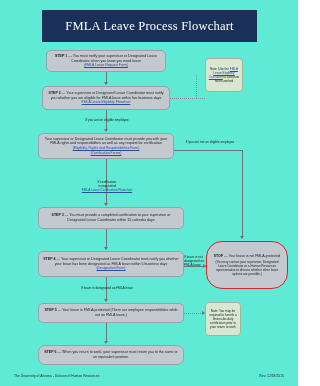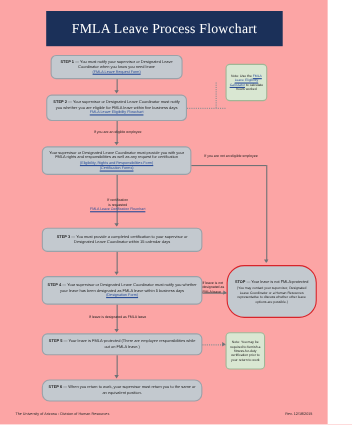--- a/index.html
+++ b/index.html
@@ -5,21 +5,21 @@
   * { box-sizing: border-box; margin: 0; padding: 0; }
   html, body {
     width: 298px; height: 386px;
     background: #ffffff;
     font-family: "Liberation Sans", sans-serif;
     overflow: hidden;
   }
   #page {
     position: relative;
     width: 298px; height: 386px;
-    background: #fca5a5;
+    background: #5eead4;
   }
 
   
   .title-banner {
     position: absolute;
     left: 42px; top: 10px;
     width: 215px; height: 32px;
     background: #1b3059;
     display: flex; align-items: center; justify-content: center;
   }

